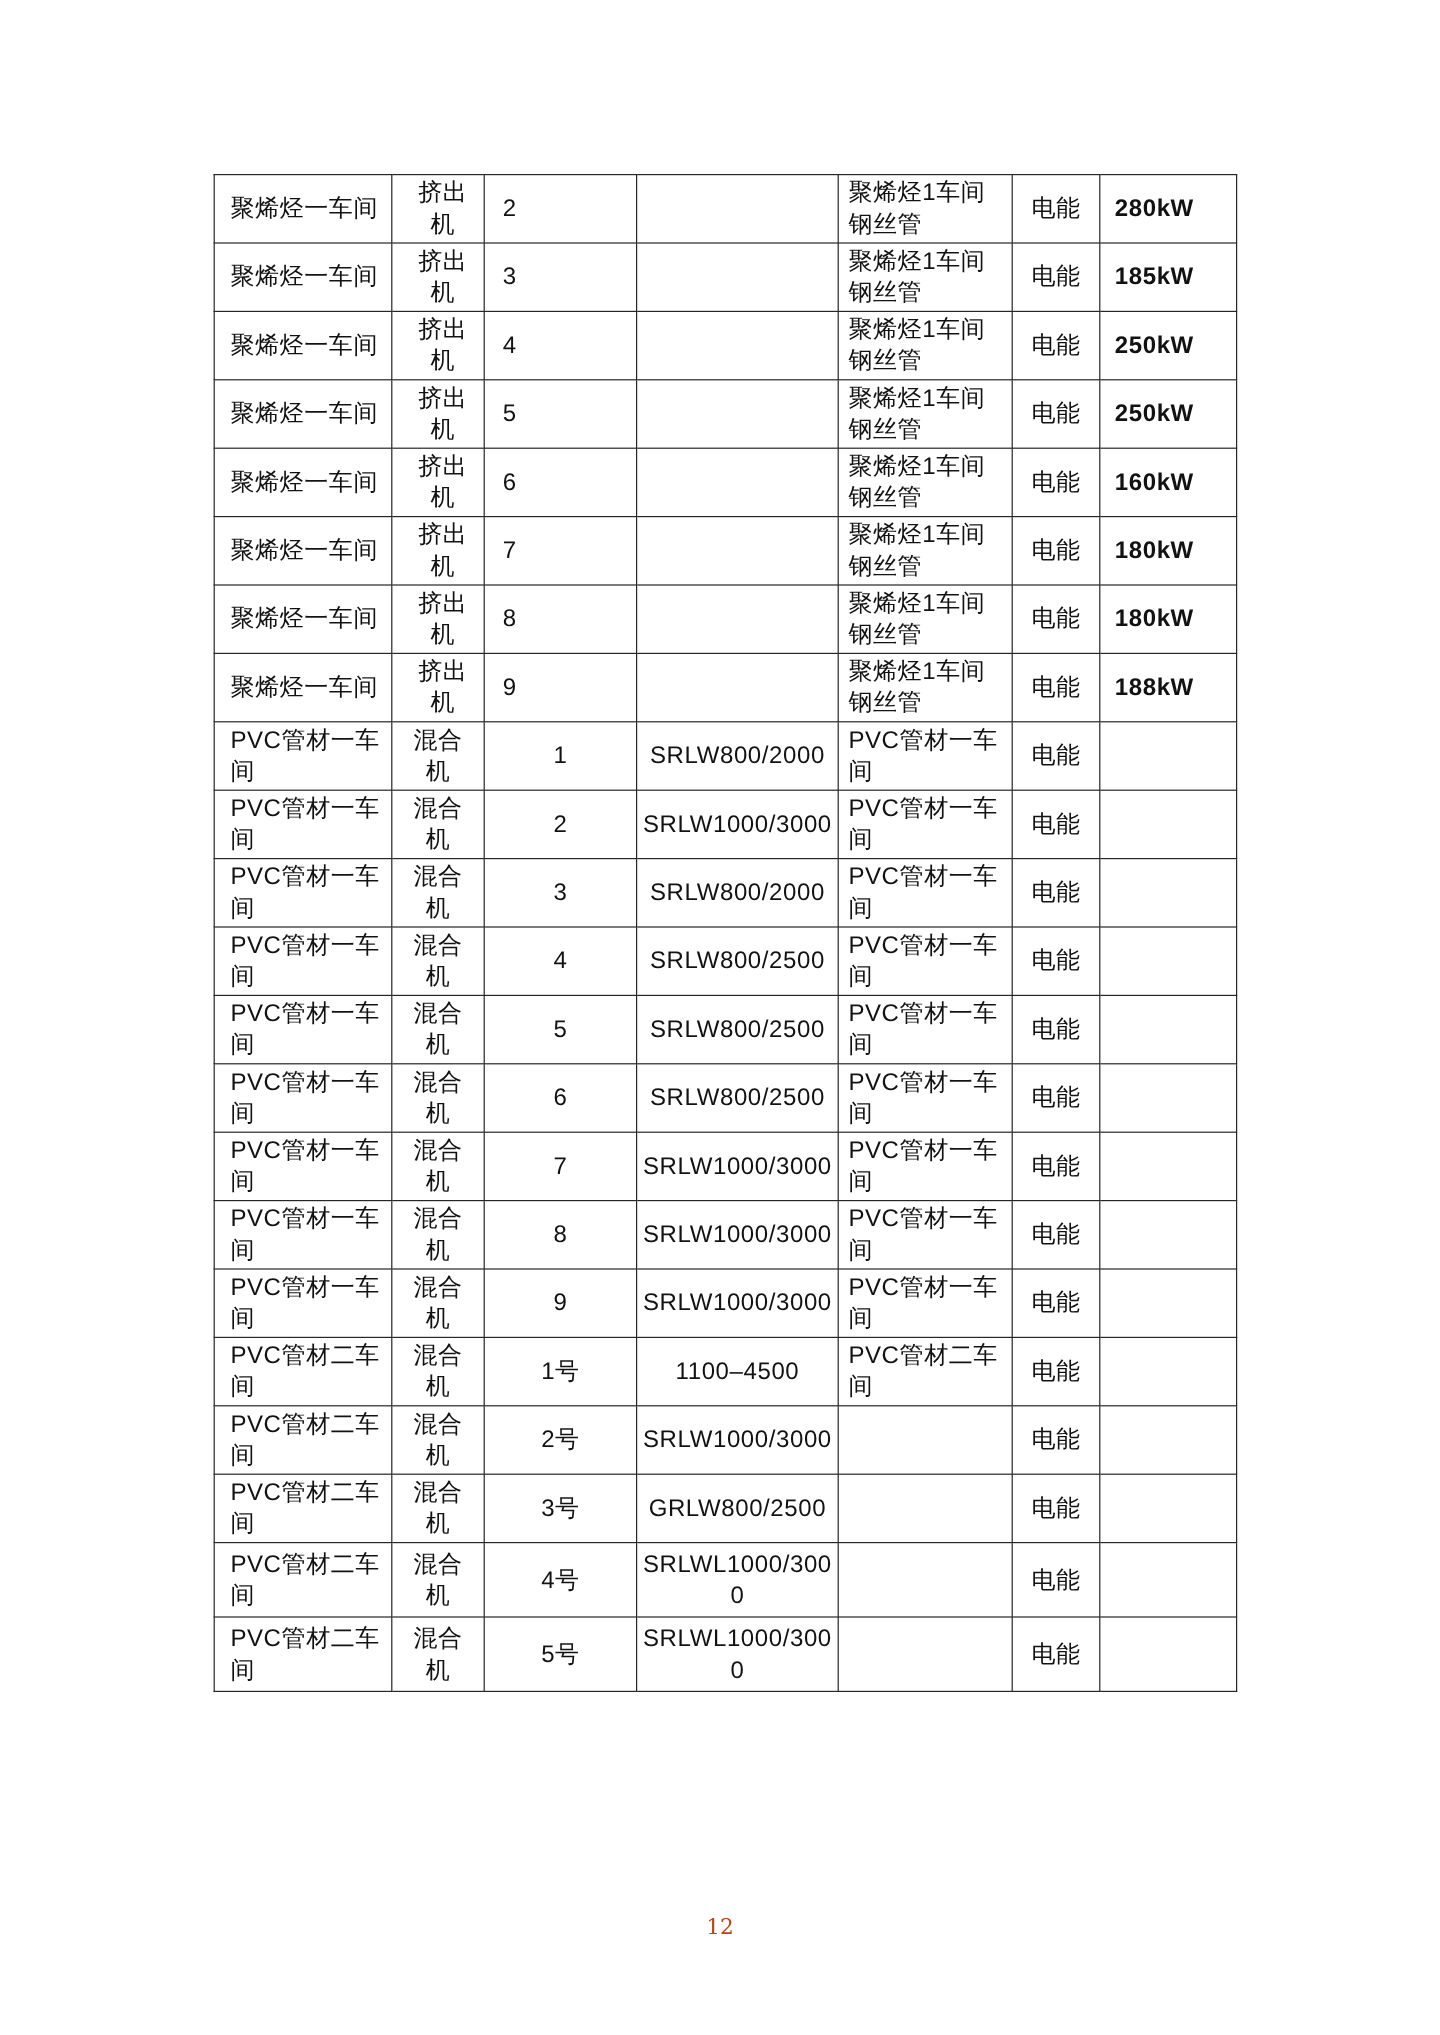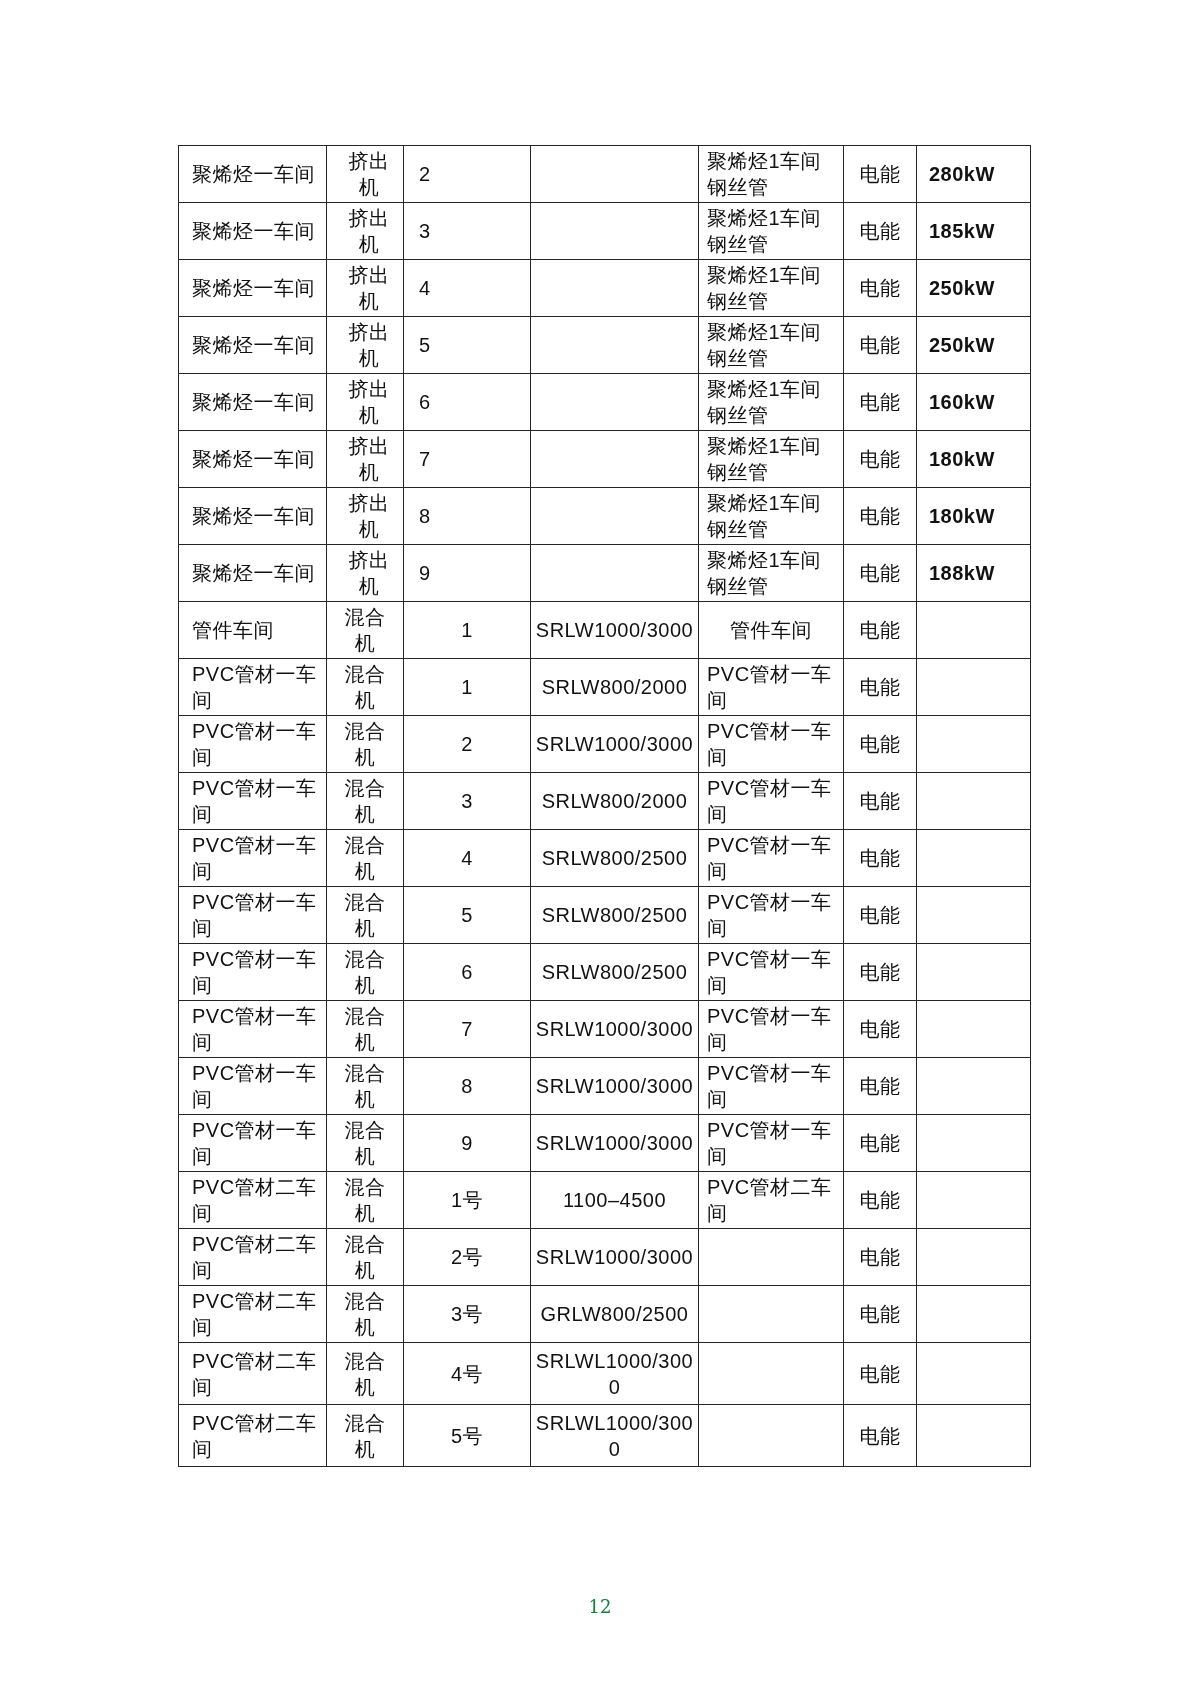--- a/index.html
+++ b/index.html
@@ -61,21 +61,21 @@
   td.al-left.col6 { padding-left: 12px; font-weight: bold; }
 
   .page-number {
     position: absolute;
     top: 1596px;
     left: 0;
     width: 100%;
     text-align: center;
     font-family: "DejaVu Serif", "Liberation Serif", serif;
     font-size: 18px;
-    color: #15803d;
+    color: #c2410c;
   }
 </style>
 </head>
 <body>
 
 <div class="doc-page">
 
   <table class="equipment-table">
     <colgroup>
       <col class="w0">
@@ -168,30 +168,20 @@
           <td class="col0 al-left">聚烯烃一车间</td>
           <td class="col1 al-left">挤出
 机</td>
           <td class="col2 al-left">9</td>
           <td class="col3 al-center"></td>
           <td class="col4 al-left">聚烯烃1车间
 钢丝管</td>
           <td class="col5 al-center">电能</td>
           <td class="col6 al-left">188kW</td>
         </tr>
-        <tr class="mixerCenter">
-          <td class="col0 al-left">管件车间</td>
-          <td class="col1 al-center">混合
-机</td>
-          <td class="col2 al-center">1</td>
-          <td class="col3 al-center">SRLW1000/3000</td>
-          <td class="col4 al-center">管件车间</td>
-          <td class="col5 al-center">电能</td>
-          <td class="col6 al-left"></td>
-        </tr>
         <tr class="mixer">
           <td class="col0 al-left">PVC管材一车
 间</td>
           <td class="col1 al-center">混合
 机</td>
           <td class="col2 al-center">1</td>
           <td class="col3 al-center">SRLW800/2000</td>
           <td class="col4 al-left">PVC管材一车
 间</td>
           <td class="col5 al-center">电能</td>

